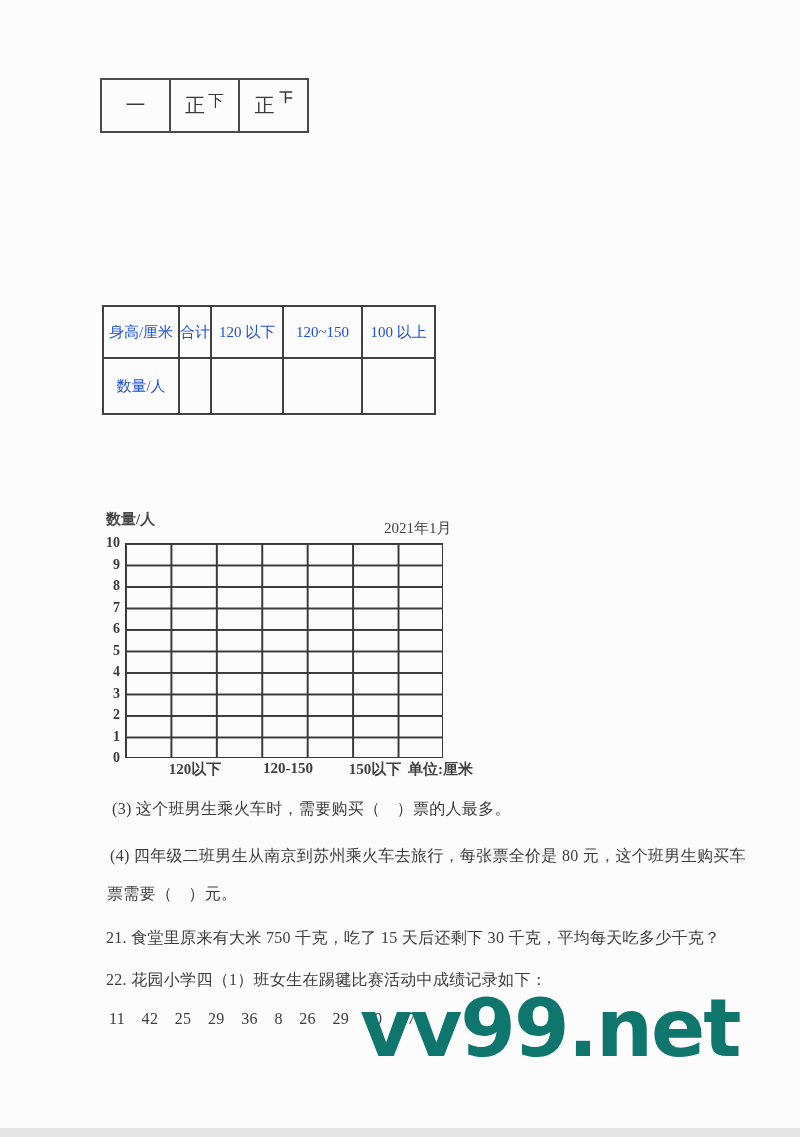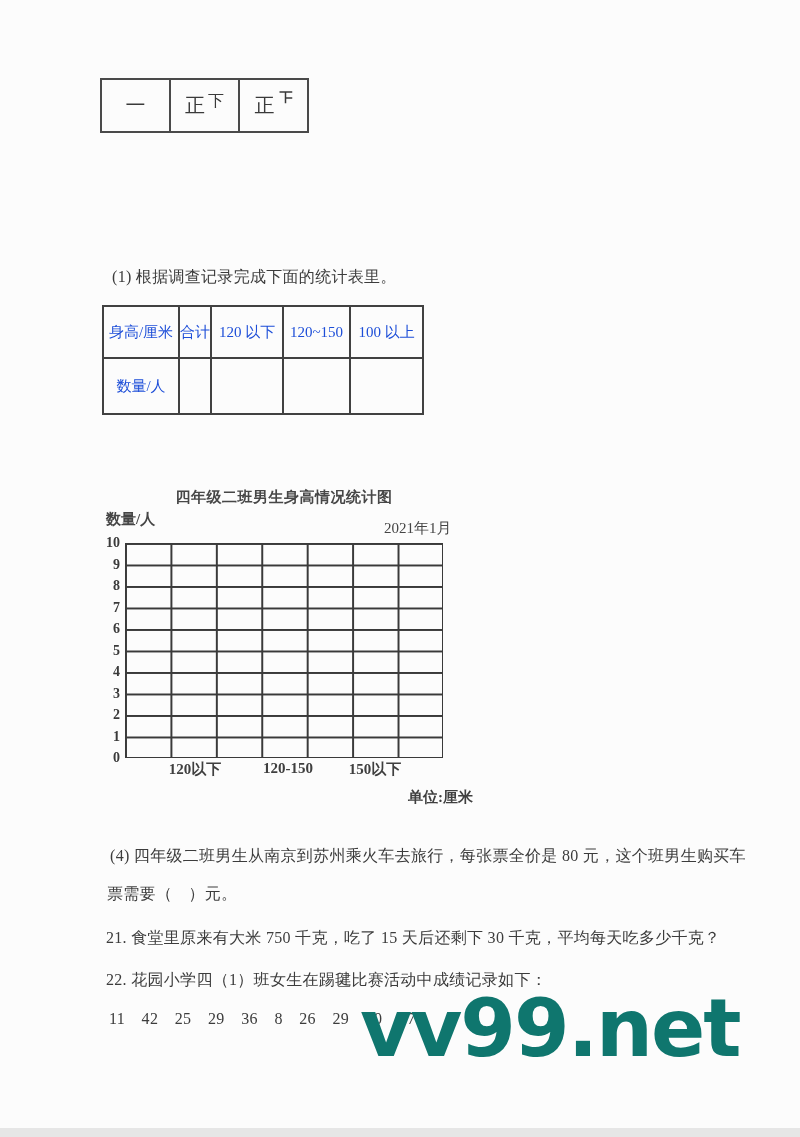--- a/index.html
+++ b/index.html
@@ -54,21 +54,21 @@
     background-size:45.43px 21.5px;
   }
   .ytick {
     position:absolute; width:22px; text-align:right;
     font-size:14px; color:#3a3a3a; font-weight:600;
   }
   .xtick {
     position:absolute; top:760px; width:90px; text-align:center;
     font-size:15px; color:#3f3f3f; font-weight:600;
   }
-  .unit-label { position:absolute; left:408px; top:760px; font-size:15px; color:#3f3f3f; font-weight:600;margin-top:28px; }
+  .unit-label { position:absolute; left:408px; top:760px; font-size:15px; color:#3f3f3f; font-weight:600; }
 
   
   .watermark {
     position:absolute; left:360px; top:982px;
     font-family:"DejaVu Sans","Liberation Sans",sans-serif;
     font-weight:bold; font-size:80px; letter-spacing:-2px;
     color:#0f766e; user-select:none;
   }
   .bottom-strip { position:absolute; left:0; top:1128px; width:800px; height:9px; background:#e6e6e6; }
 </style>
@@ -92,43 +92,41 @@
             <line x1="2" y1="4" x2="19" y2="4"></line>
             <line x1="10" y1="4" x2="10" y2="19"></line>
             <line x1="10" y1="12" x2="19" y2="12"></line>
           </g>
         </svg>
       </td>
     </tr>
   </tbody>
     </table>
 
-  <div class="para" style="left:112px; top:267px;">(1) 根据调查记录完成下面的统计表里。</div>
 
   <table class="stats-table">
     <tbody>
         <tr>
       <td style="width:76px;">身高/厘米</td>
       <td style="width:30px;">合计</td>
       <td style="width:72px;">120 以下</td>
-      <td style="width:67px;">120~150</td>
+      <td style="width:79px;">120~150</td>
       <td style="width:73px;">100 以上</td>
     </tr>
     <tr>
       <td>数量/人</td>
       <td></td>
       <td></td>
       <td></td>
       <td></td>
     </tr>
   </tbody>
     </table>
 
 
-  <div class="chart-title">四年级二班男生身高情况统计图</div>
   <div class="chart-ylabel">数量/人</div>
   <div class="chart-date">2021年1月</div>
 
   <div class="chart-grid"></div>
 
   <span class="ytick" style="left:98px; top:535px;">10</span>
   <span class="ytick" style="left:98px; top:557px;">9</span>
   <span class="ytick" style="left:98px; top:578px;">8</span>
   <span class="ytick" style="left:98px; top:600px;">7</span>
   <span class="ytick" style="left:98px; top:621px;">6</span>
@@ -137,20 +135,21 @@
   <span class="ytick" style="left:98px; top:686px;">3</span>
   <span class="ytick" style="left:98px; top:707px;">2</span>
   <span class="ytick" style="left:98px; top:729px;">1</span>
   <span class="ytick" style="left:98px; top:750px;">0</span>
 
   <span class="xtick" style="left:150px;">120以下</span>
   <span class="xtick" style="left:243px;">120-150</span>
   <span class="xtick" style="left:330px;">150以下</span>
   <span class="unit-label">单位:厘米</span>
 
+  <div class="para" style="left:112px; top:799px;">(3) 这个班男生乘火车时，需要购买（　）票的人最多。</div>
   <div class="para" style="left:110px; top:846px;">(4) 四年级二班男生从南京到苏州乘火车去旅行，每张票全价是 80 元，这个班男生购买车</div>
   <div class="para" style="left:107px; top:884px;">票需要（　）元。</div>
 
   <div class="para" style="left:106px; top:928px;">21. 食堂里原来有大米 750 千克，吃了 15 天后还剩下 30 千克，平均每天吃多少千克？</div>
   <div class="para" style="left:106px; top:970px;">22. 花园小学四（1）班女生在踢毽比赛活动中成绩记录如下：</div>
   <div class="para" style="left:109px; top:1010px; word-spacing:4px;">11  42  25  29  36  8  26  29  40  17</div>
 
   <div class="watermark">vv99.net</div>
   <div class="bottom-strip"></div>
 

